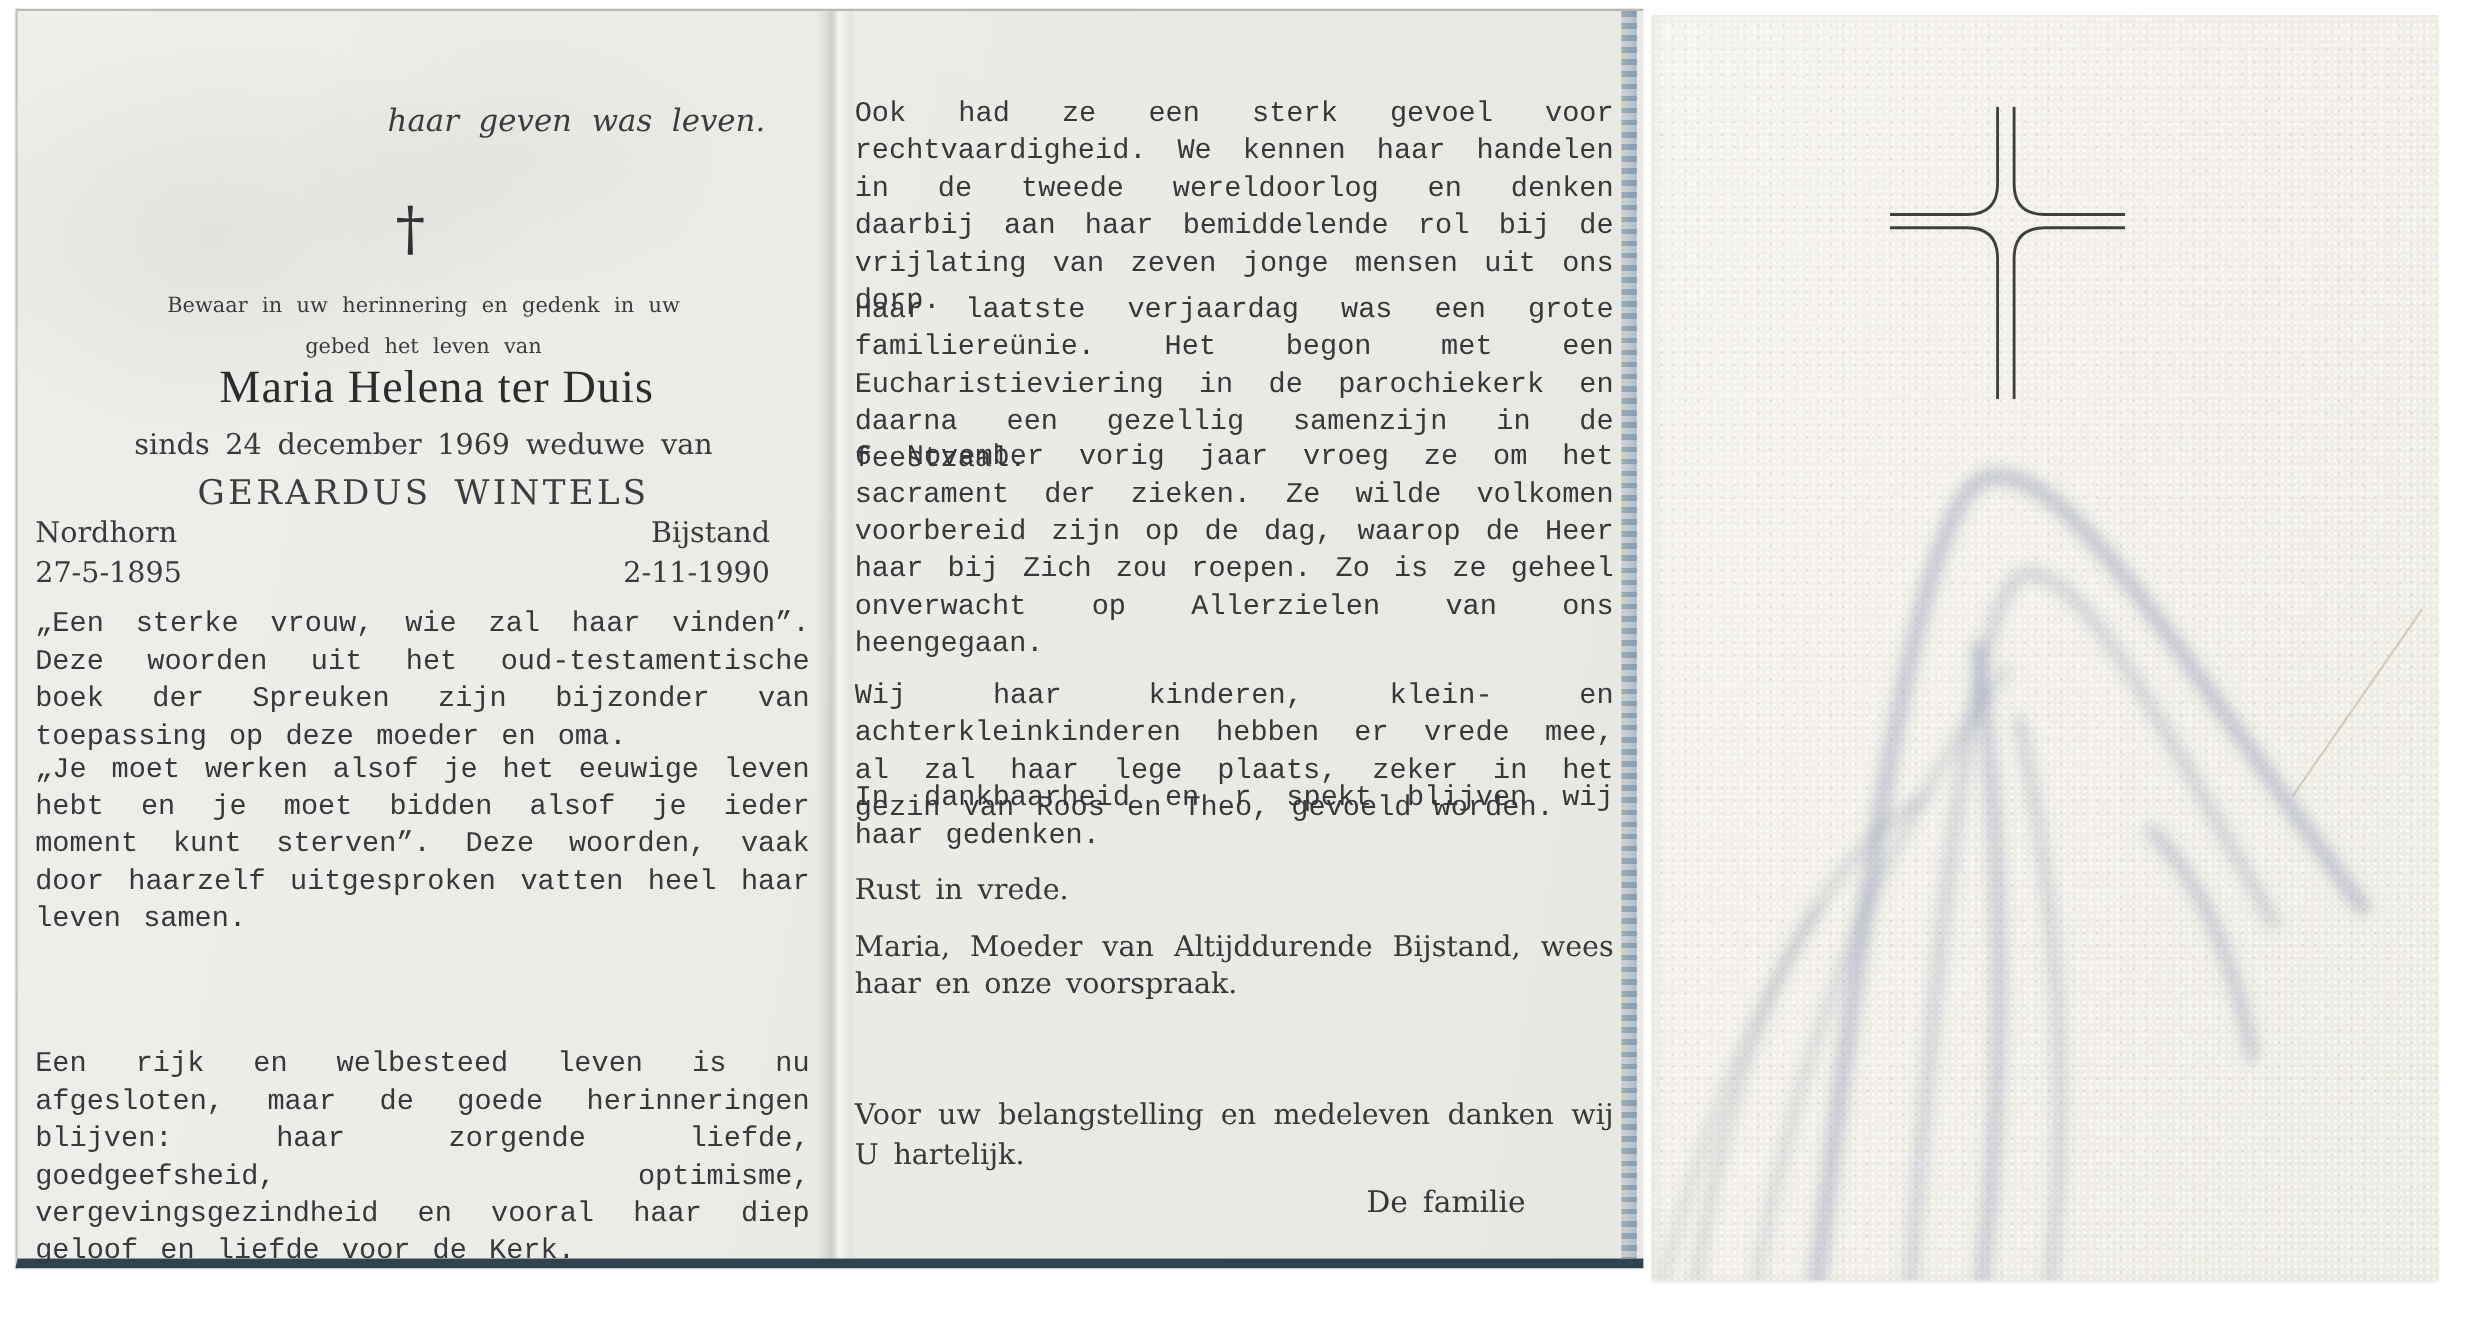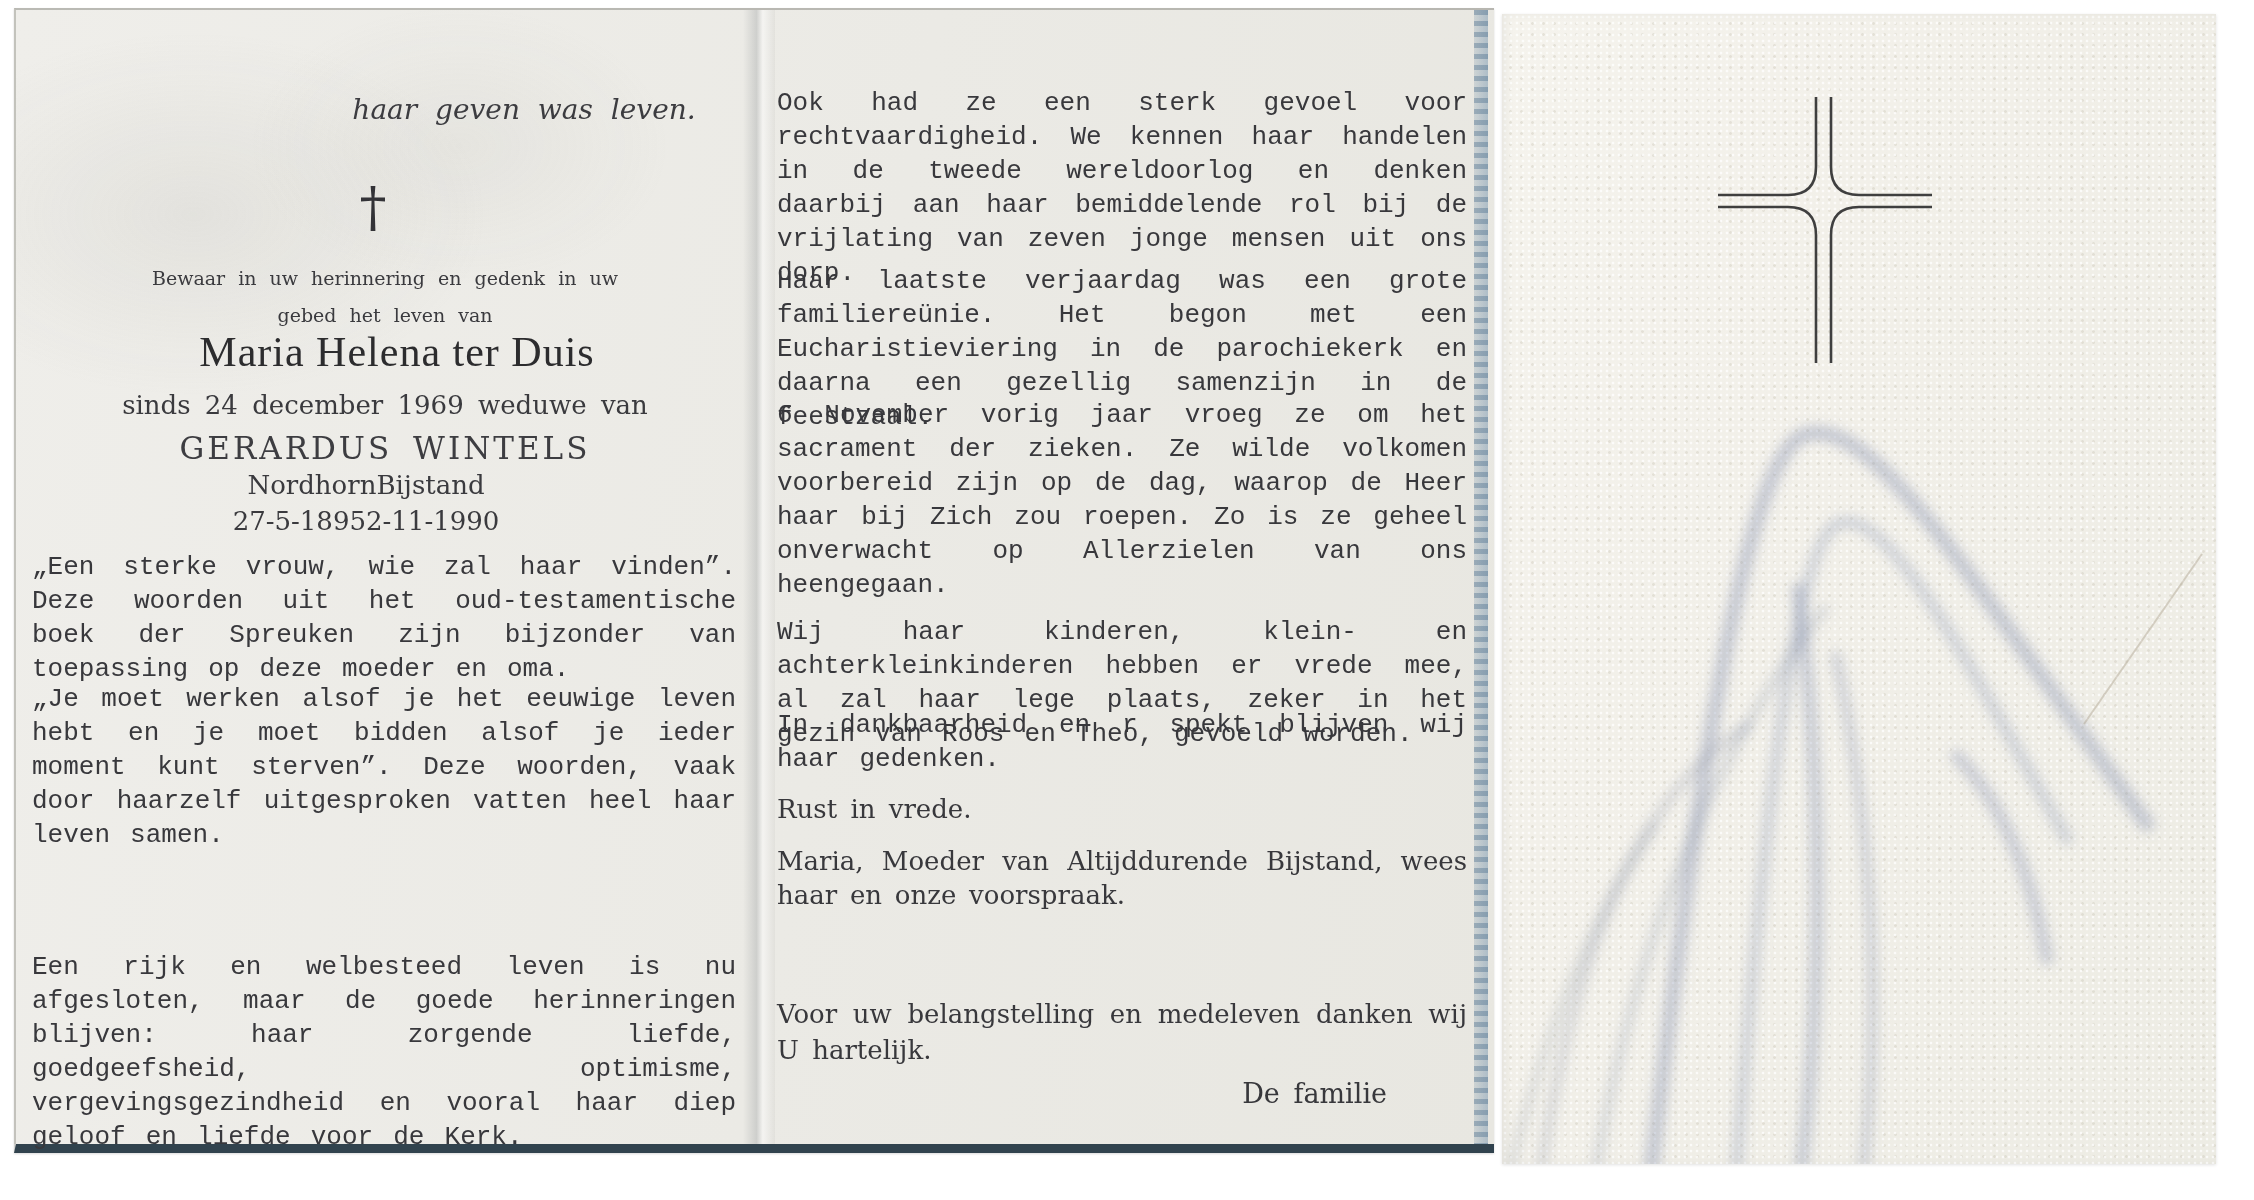--- a/index.html
+++ b/index.html
@@ -60,21 +60,21 @@
   }
   .widow{
     position:absolute;left:0;top:380px;width:706px;text-align:center;
     font-size:26px;word-spacing:6px;color:#3a3a3e;
   }
   .spouse{
     position:absolute;left:0;top:420px;width:706px;text-align:center;
     font-size:31px;letter-spacing:3px;word-spacing:8px;color:#3d3d41;
   }
   .row{
-    position:absolute;left:0;width:668px;display:flex;justify-content:center;
+    position:absolute;left:0;width:668px;display:flex;justify-content:space-between;
     font-size:26px;color:#3a3a3e;
   }
   .places{top:460px;}
   .dates{top:496px;}
 
   .para{
     position:absolute;left:0;width:704px;text-align:justify;
     font-size:26px;line-height:34px;word-spacing:4.5px;color:#38383c;font-family:Liberation Mono, monospace;
   }
   .page-right .para{width:690px;}

